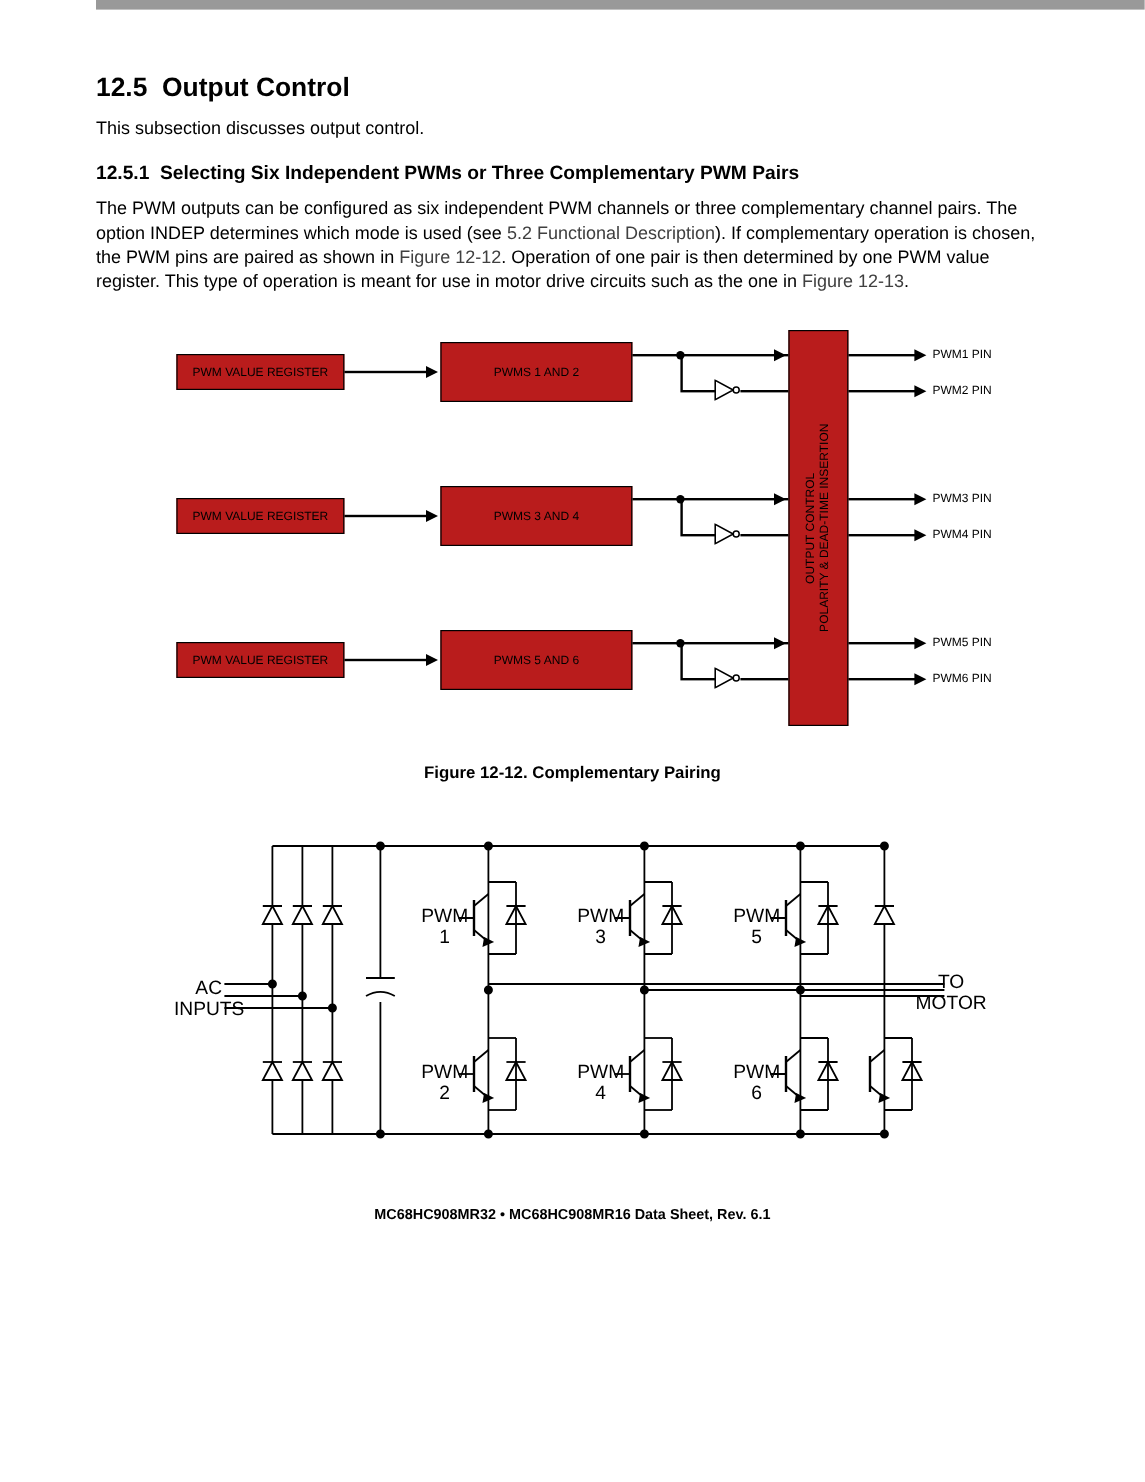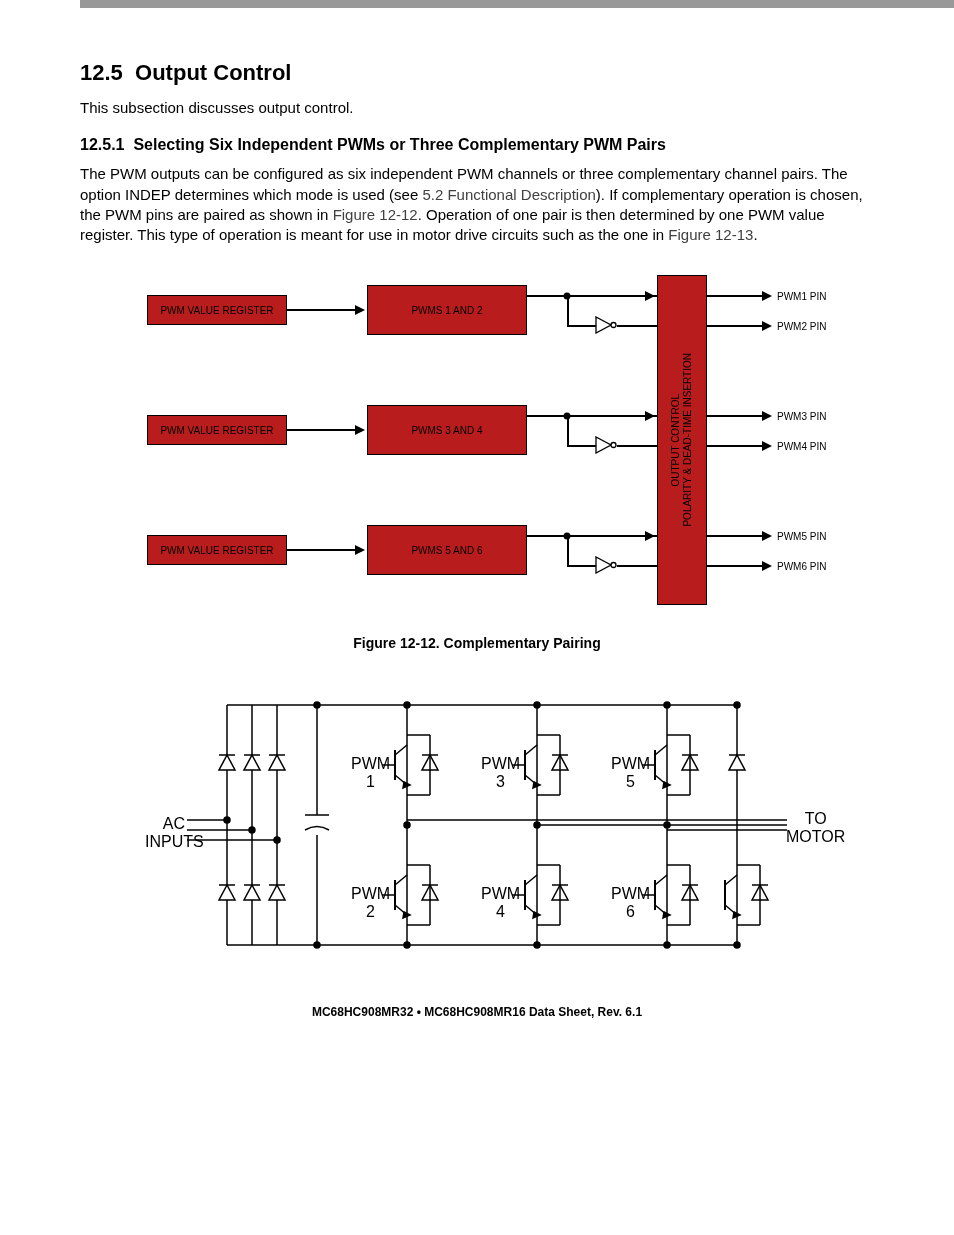--- a/index.html
+++ b/index.html
@@ -410,21 +410,21 @@
 
         <line x1="280" y1="145" x2="660" y2="145"></line>
         <line x1="410" y1="150" x2="660" y2="150"></line>
         <line x1="540" y1="155" x2="660" y2="155"></line>
       </g>
     </svg>
 
     
     <div class="small-label" style="left:18px; top:140px; text-align:right; width:40px; white-space:pre;">AC
 INPUTS</div>
-    <div class="small-label" style="left:659px; top:135px; white-space:pre;">TO
+    <div class="small-label" style="left:636px; top:135px; white-space:pre;">TO
 MOTOR</div>
     <div class="small-label" style="left:224px; top:80px; white-space:pre;">PWM
 1</div>
     <div class="small-label" style="left:224px; top:210px; white-space:pre;">PWM
 2</div>
     <div class="small-label" style="left:354px; top:80px; white-space:pre;">PWM
 3</div>
     <div class="small-label" style="left:354px; top:210px; white-space:pre;">PWM
 4</div>
     <div class="small-label" style="left:484px; top:80px; white-space:pre;">PWM

